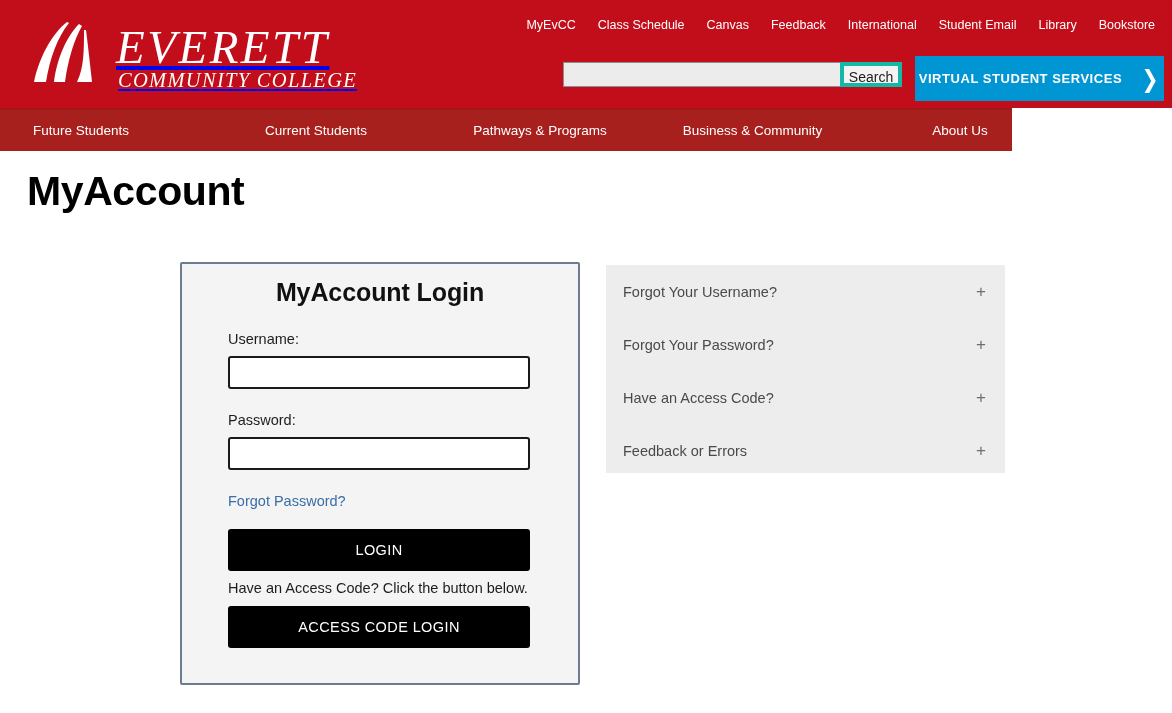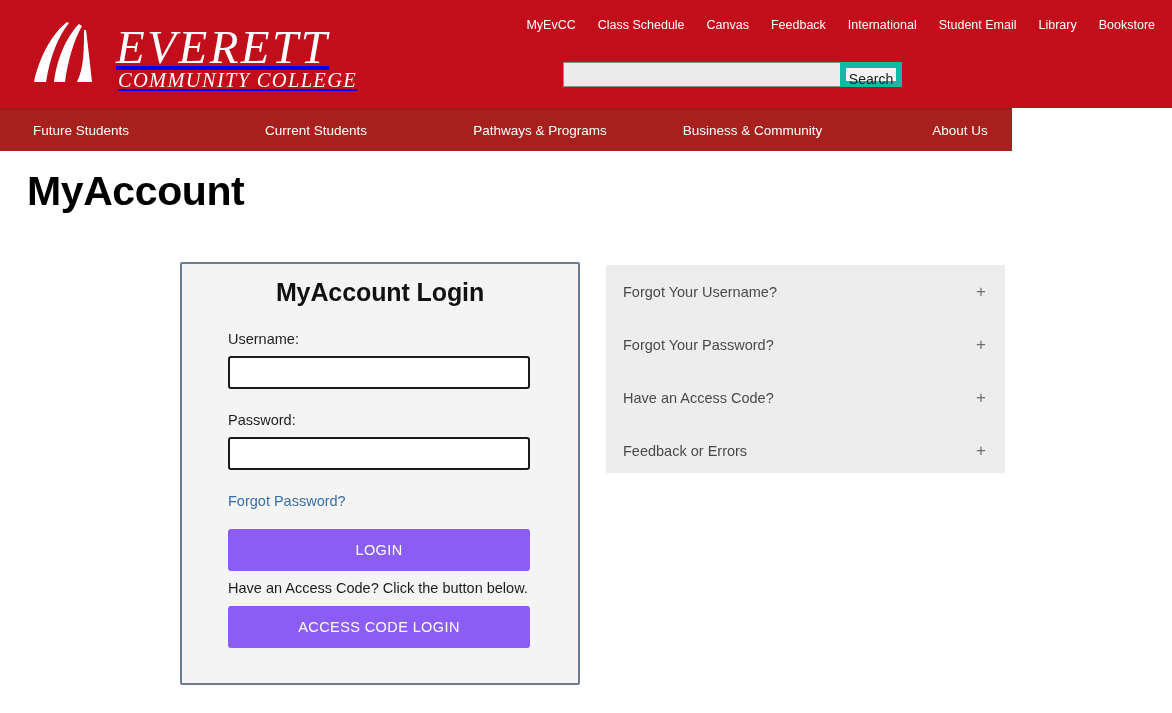--- a/index.html
+++ b/index.html
@@ -97,21 +97,21 @@
     outline: none;
     font-size: 13px;
     padding: 0 5px;
     font-family: "Liberation Sans", sans-serif;
     color: #222;
   }
   .search-button {
     width: 62px;
     height: 25px;
     background: #f4f4f4;
-    border: 6px solid #14b8a6;
+    border: 4px solid #14b8a6;
     font-size: 14px;
     color: #1d1d1d;
     cursor: pointer;
     font-family: "Liberation Sans", sans-serif;
     padding: 0;
     line-height: 23px;
   }
 
   
   .vss-button {
@@ -240,21 +240,21 @@
     color: #3a6ea5;
     text-decoration: none;
     line-height: 18px;
   }
 
   .blue-button {
     position: absolute;
     left: 46px;
     width: 302px;
     height: 42px;
-    background: #8b5cf6;
+    background: #000000;
     border: none;
     border-radius: 3px;
     color: #ffffff;
     font-size: 14.5px;
     letter-spacing: 0.4px;
     cursor: pointer;
     font-family: "Liberation Sans", sans-serif;
   }
   .btn-login { top: 265px; }
   .btn-access { top: 342px; }
@@ -327,20 +327,24 @@
     <a href="#">Student Email</a>
     <a href="#">Library</a>
     <a href="#">Bookstore</a>
   </nav>
 
   <div class="search-wrap">
     <input class="search-input" type="text" placeholder="" style="">
     <button class="search-button">Search</button>
   </div>
 
+  <a class="vss-button" href="#">
+    <span class="vss-label">VIRTUAL STUDENT SERVICES</span>
+    <span class="vss-chevron">❯</span>
+  </a>
 </div>
 
 <nav class="mainnav">
   <a class="nav-i0" href="#">Future Students</a>
   <a class="nav-i1" href="#">Current Students</a>
   <a class="nav-i2" href="#">Pathways &amp; Programs</a>
   <a class="nav-i3" href="#">Business &amp; Community</a>
   <a class="nav-i4" href="#">About Us</a>
   <a class="nav-i5" href="#">I Have To:</a>
 </nav>

